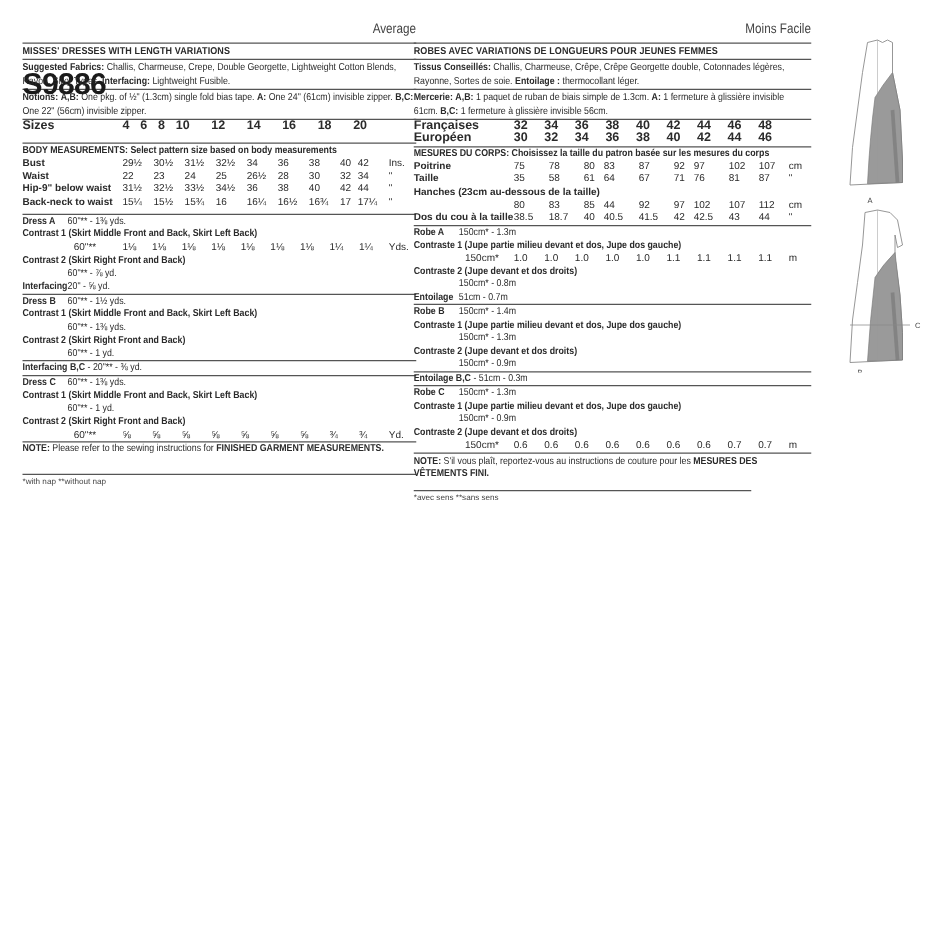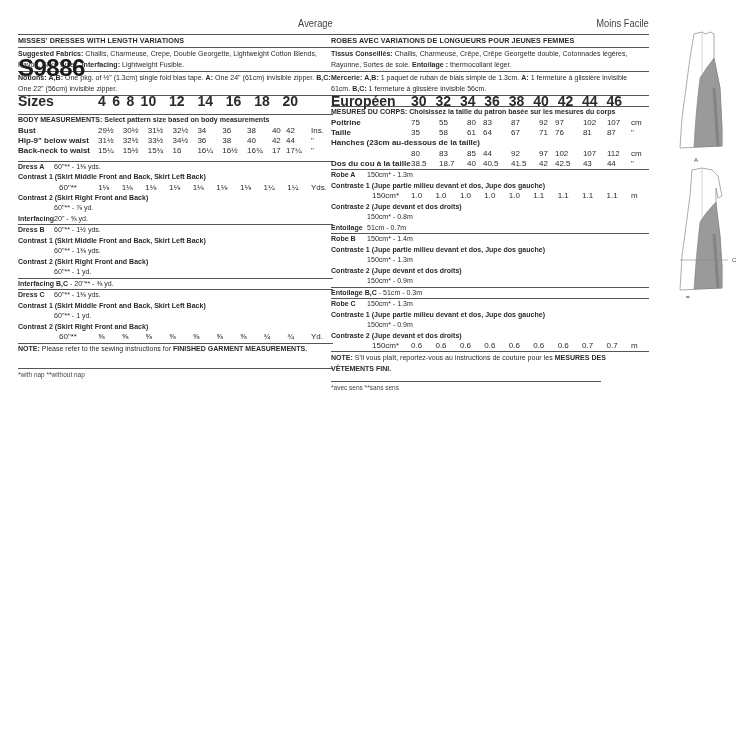--- a/index.html
+++ b/index.html
@@ -10,21 +10,21 @@
   .hdr{height:34px;position:relative;}
   .code{position:absolute;left:0;top:6px;font-family:"Liberation Sans",sans-serif;font-weight:bold;font-size:24px;letter-spacing:-0.5px;color:#1a1a1a;margin-top:48px;}
   .level{position:absolute;right:0;top:17px;font-size:11px;color:#444;transform:scaleX(0.85);transform-origin:right;}
   .rule{border-top:1.5px solid #555;}
   .title{font-size:8px;font-weight:bold;padding:1px 0 2px;letter-spacing:0.1px;transform:scaleX(0.9);transform-origin:left;white-space:nowrap;}
   .p{font-size:8px;line-height:10.5px;padding:1px 0 1px;transform:scaleX(0.88);transform-origin:left;width:113%;}
   .b{font-weight:bold;}
   table{border-collapse:collapse;width:100%;}
   td{font-size:8px;padding:0;line-height:10.3px;white-space:nowrap;}
   .t td.lbl{font-weight:bold;}
-  .sz td{font-weight:bold;font-size:14px;}
+  .sz td{font-weight:bold;font-size:10px;}
   .row{font-size:8px;line-height:10.5px;white-space:nowrap;transform:scaleX(0.88);transform-origin:left;width:113%;}
   .ind{padding-left:41px;}
   .lbl-inline{display:inline-block;width:41px;font-weight:bold;}
   .gap{height:8px;}
   .foot{font-size:6.5px;padding-top:2px;color:#444;}
   .illus{position:absolute;left:672px;top:28px;width:78px;}
 </style>
 </head>
 <body>
 
@@ -79,20 +79,33 @@
           <td>31½</td>
           <td>32½</td>
           <td>34</td>
           <td>36</td>
           <td>38</td>
           <td>40</td>
           <td>42</td>
           <td>Ins.</td>
         </tr>
     <tr>
+          <td class="lbl">Waist</td>
+          <td>22</td>
+          <td>23</td>
+          <td>24</td>
+          <td>25</td>
+          <td>26½</td>
+          <td>28</td>
+          <td>30</td>
+          <td>32</td>
+          <td>34</td>
+          <td>"</td>
+        </tr>
+    <tr>
           <td class="lbl">Hip-9" below waist</td>
           <td>31½</td>
           <td>32½</td>
           <td>33½</td>
           <td>34½</td>
           <td>36</td>
           <td>38</td>
           <td>40</td>
           <td>42</td>
           <td>44</td>
@@ -199,20 +212,33 @@
   <div class="p"><span class="b">Mercerie:</span> <span class="b">A,B:</span> <span>1 paquet de ruban de biais simple de 1.3cm.</span> <span class="b">A:</span> <span>1 fermeture à glissière invisible 61cm.</span> <span class="b">B,C:</span> <span>1 fermeture à glissière invisible 56cm.</span></div>
   <div class="rule"></div>
   <table class="t sz">
     <colgroup>
         <col style="width:80px">
         <col span="9">
         <col style="width:18px">
       </colgroup>
     <tbody>
     <tr>
+          <td class="lbl">Françaises</td>
+          <td>32</td>
+          <td>34</td>
+          <td>36</td>
+          <td>38</td>
+          <td>40</td>
+          <td>42</td>
+          <td>44</td>
+          <td>46</td>
+          <td>48</td>
+          <td></td>
+        </tr>
+    <tr>
           <td class="lbl">Européen</td>
           <td>30</td>
           <td>32</td>
           <td>34</td>
           <td>36</td>
           <td>38</td>
           <td>40</td>
           <td>42</td>
           <td>44</td>
           <td>46</td>
@@ -225,21 +251,21 @@
   <table class="t">
     <colgroup>
         <col style="width:80px">
         <col span="9">
         <col style="width:18px">
       </colgroup>
     <tbody>
         <tr>
           <td class="lbl">Poitrine</td>
           <td>75</td>
-          <td>55</td>
+          <td>78</td>
           <td>80</td>
           <td>83</td>
           <td>87</td>
           <td>92</td>
           <td>97</td>
           <td>102</td>
           <td>107</td>
           <td>cm</td>
         </tr>
     <tr>

